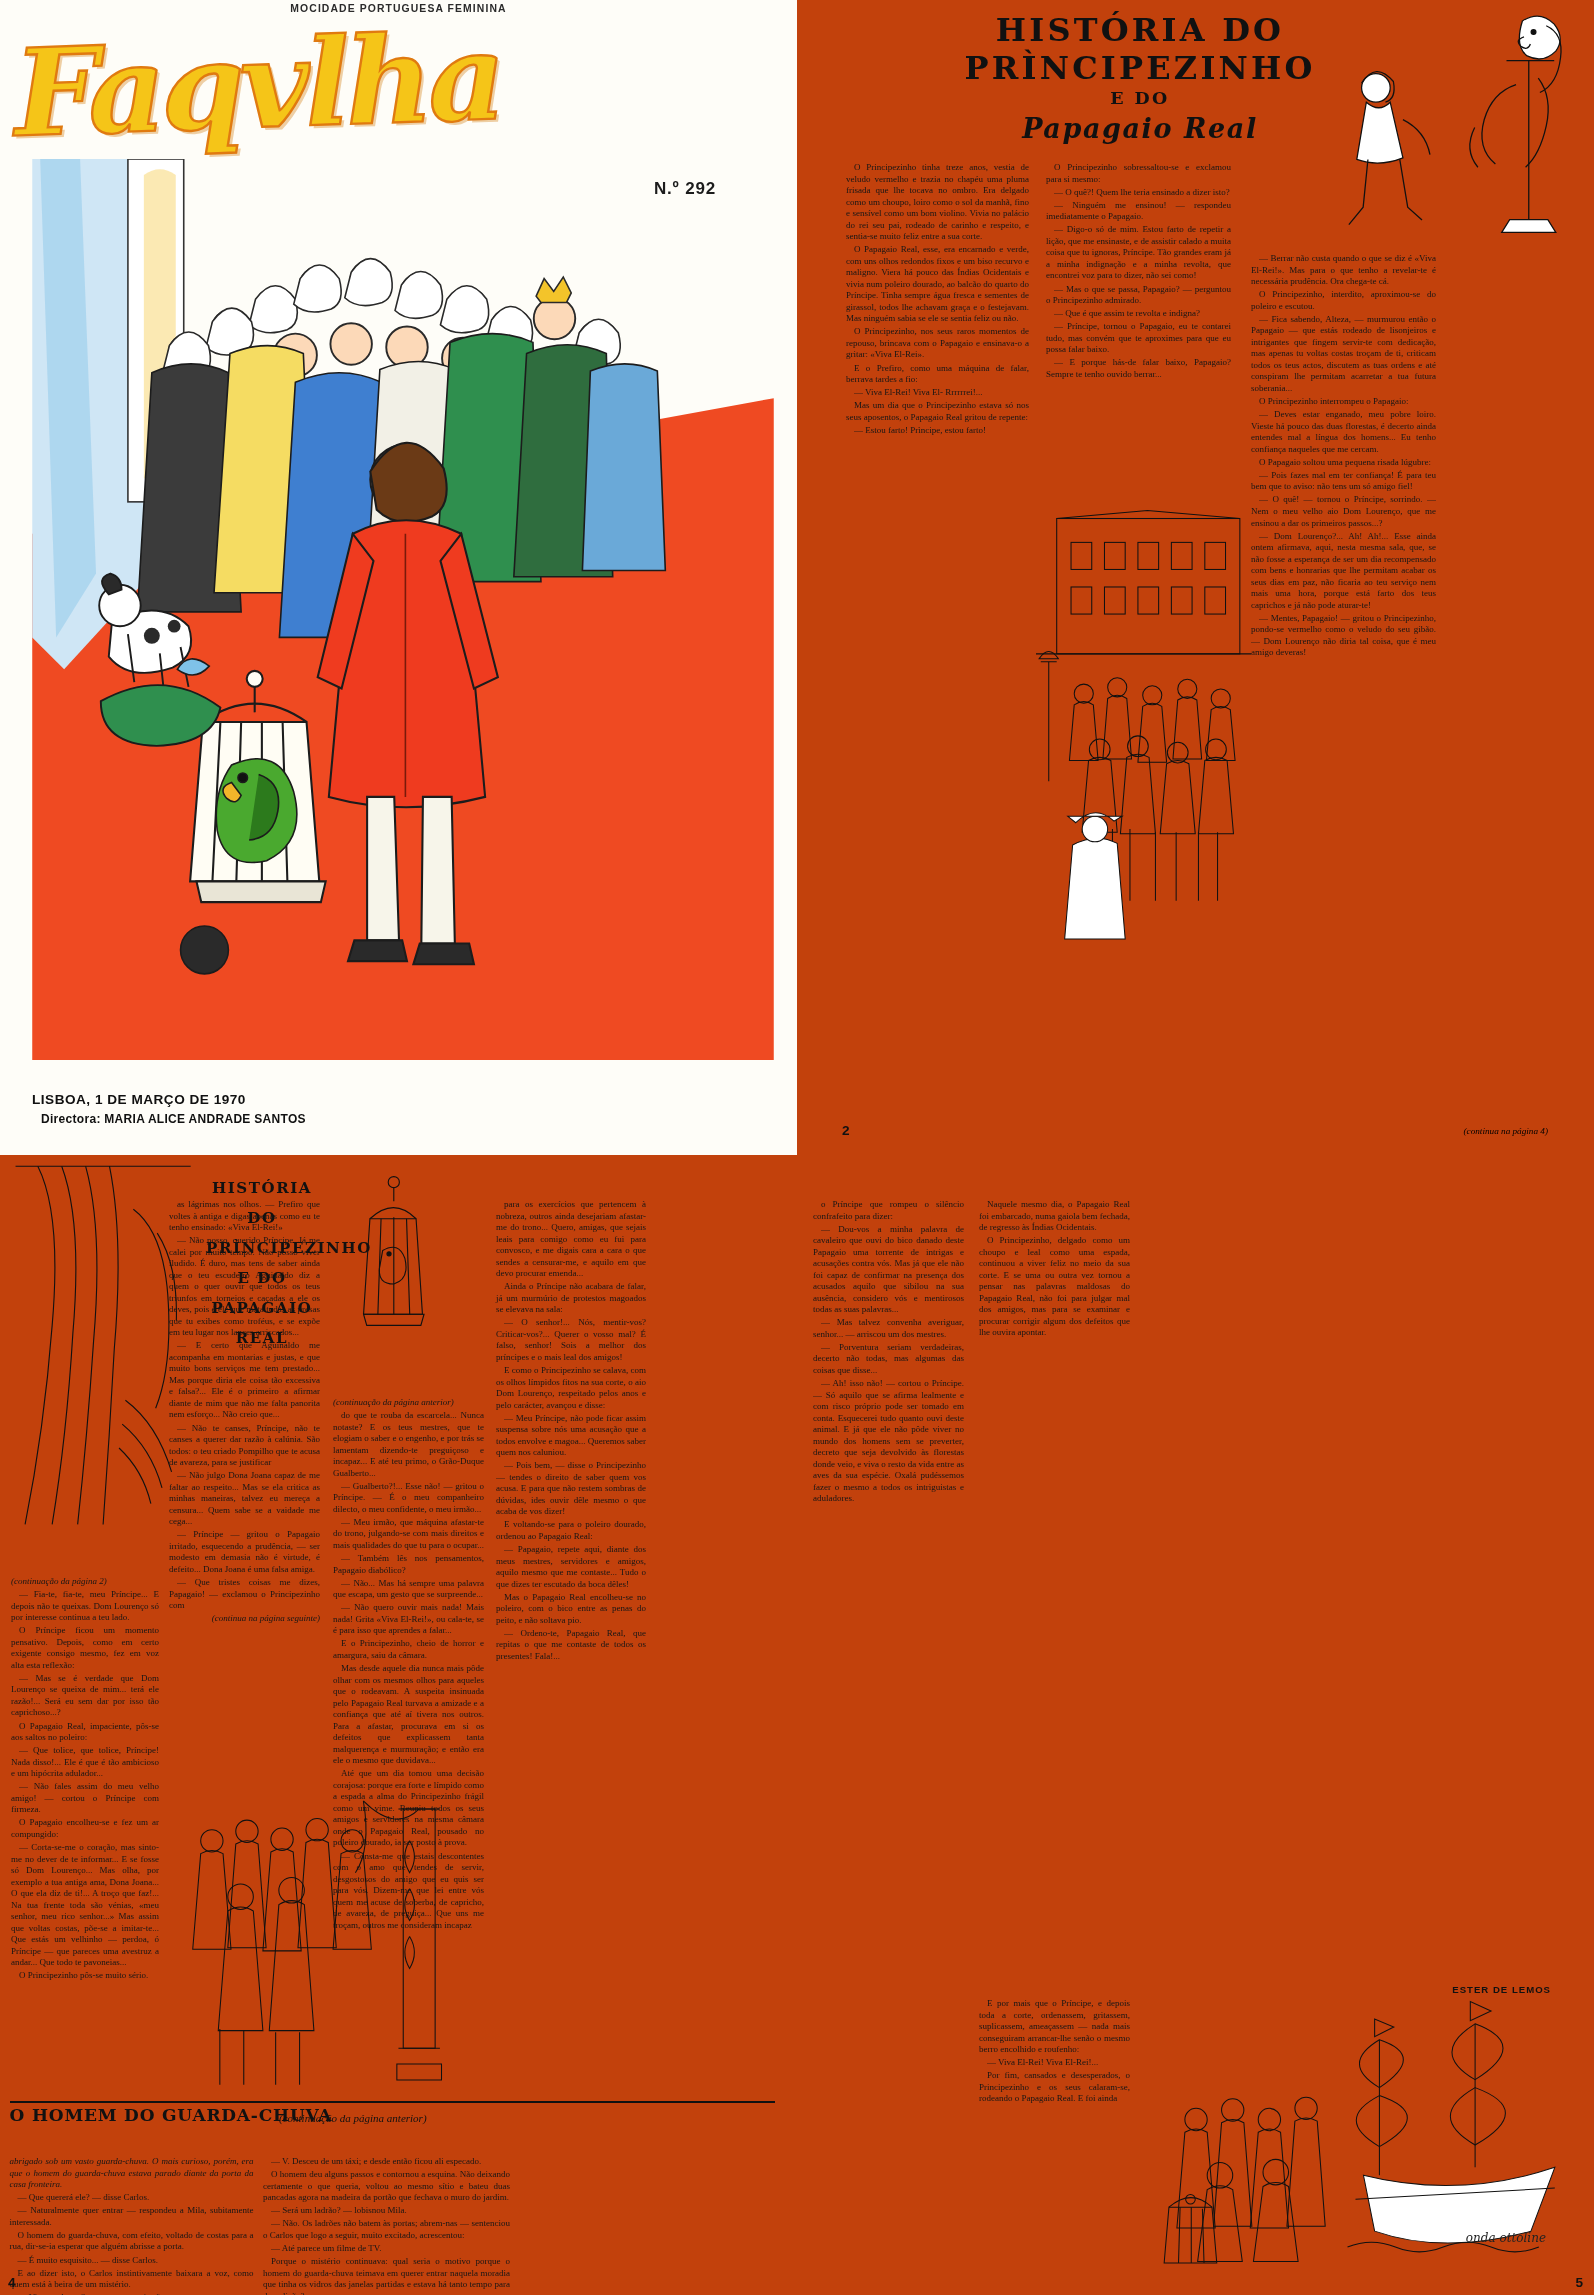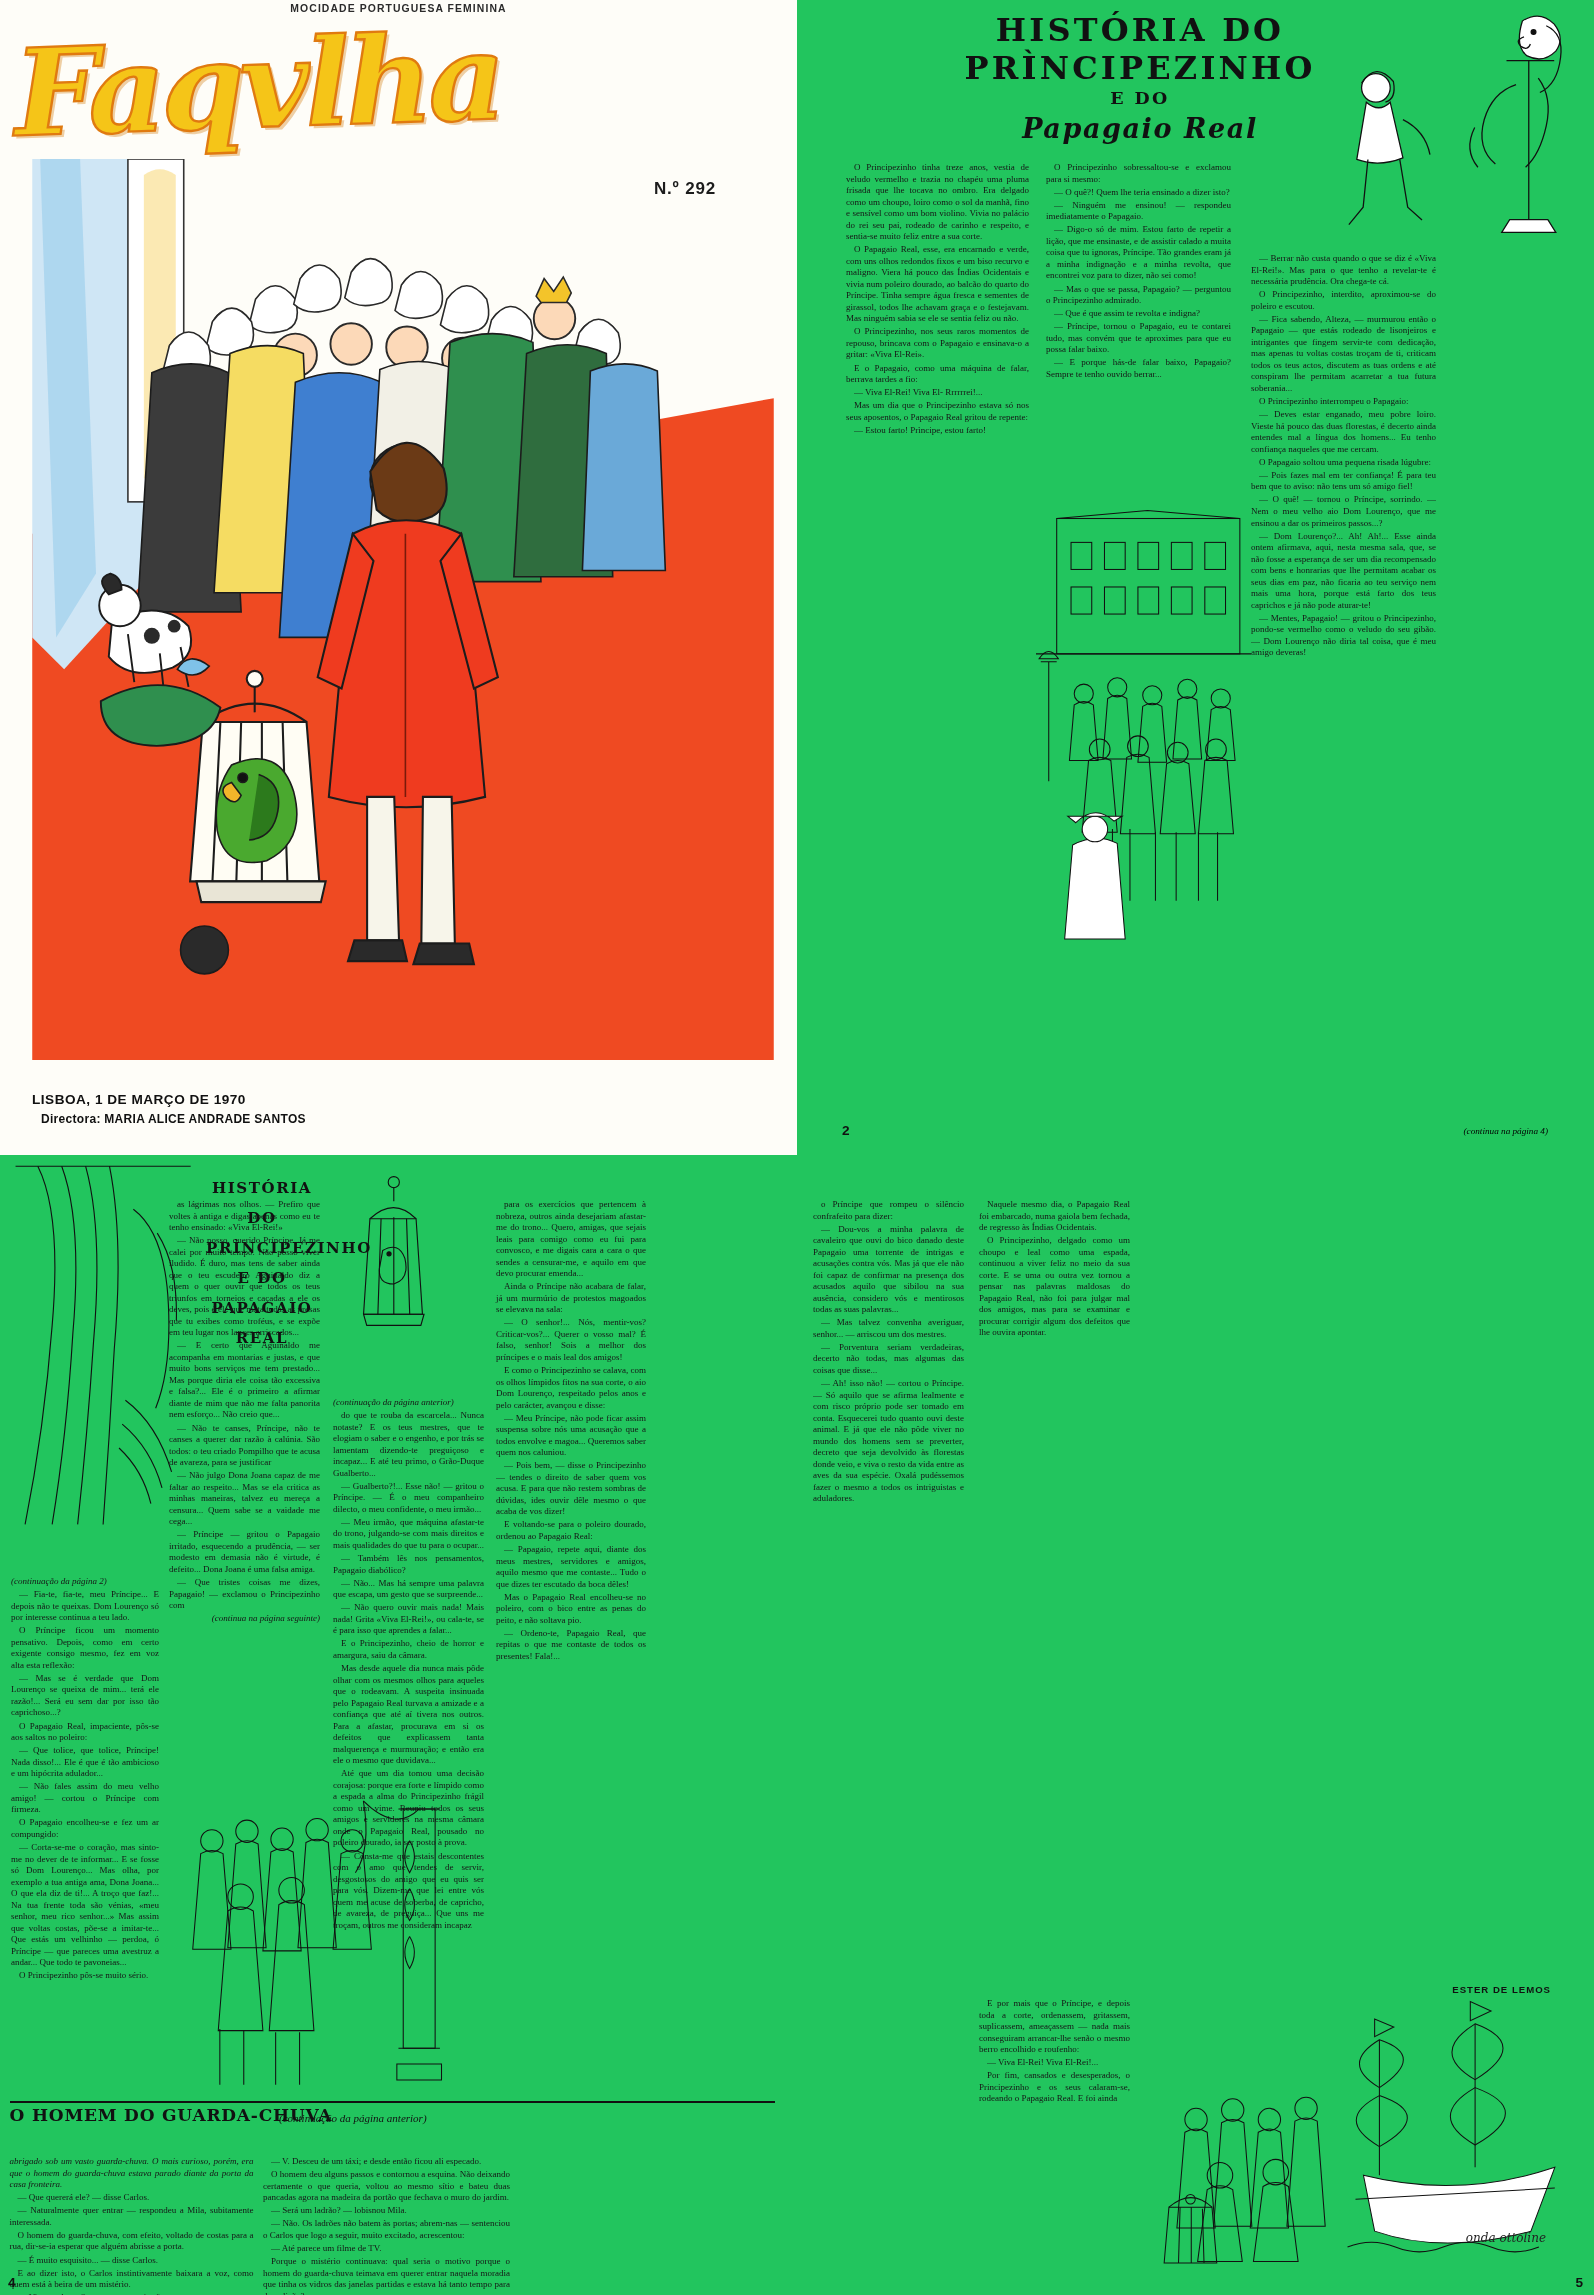--- a/index.html
+++ b/index.html
@@ -5,21 +5,21 @@
   * { box-sizing: border-box; }
   html, body { margin:0; padding:0; }
   body {
     width:1595px; height:2295px;
     background:#cfcfcf;
     font-family:"Liberation Sans", sans-serif;
     overflow:hidden;
   }
   .page {
     position:absolute;
-    background:#22c55e;
+    background:#c2410c;
     overflow:hidden;
   }
   
   #cover { left:0; top:0; width:797px; height:1155px; background:#fefdf8; }
   #cover .kicker {
     position:absolute; top:3.2px; left:0; width:100%;
     text-align:center; font-size:10.4px; letter-spacing:1.1px;
     font-weight:bold; color:#2b2b2b;
   }
   #cover .masthead {
@@ -245,21 +245,21 @@
       <path d="M54 48 q16 14 30 0 l16 70 q-30 12 -58 2 Z" fill="#fff"></path>
       <path d="M56 120 l-6 60 l-18 22 M96 120 l10 60 l18 16"></path>
       <path d="M100 70 q28 14 34 44"></path>
     </g>
   </svg>
 
   <div class="col" id="p2c1" style="left:49px; top:140px; width:183px; height:781px;">
       <p>O Principezinho tinha treze anos, vestia de veludo vermelho e trazia no chapéu uma pluma frisada que lhe tocava no ombro. Era delgado como um choupo, loiro como o sol da manhã, fino e sensível como um bom violino. Vivia no palácio do rei seu pai, rodeado de carinho e respeito, e sentia-se muito feliz entre a sua corte.</p>
       <p>O Papagaio Real, esse, era encarnado e verde, com uns olhos redondos fixos e um biso recurvo e maligno. Viera há pouco das Índias Ocidentais e vivia num poleiro dourado, ao balcão do quarto do Príncipe. Tinha sempre água fresca e sementes de girassol, todos lhe achavam graça e o festejavam. Mas ninguém sabia se ele se sentia feliz ou não.</p>
       <p>O Principezinho, nos seus raros momentos de repouso, brincava com o Papagaio e ensinava-o a gritar: «Viva El-Rei».</p>
-      <p>E o Papagaio, como uma máquina de falar, berrava tardes a fio:</p>
+      <p>E o Prefiro, como uma máquina de falar, berrava tardes a fio:</p>
       <p>— Viva El-Rei! Viva El- Rrrrrrei!...</p>
       <p>Mas um dia que o Principezinho estava só nos seus aposentos, o Papagaio Real gritou de repente:</p>
       <p>— Estou farto! Prìncipe, estou farto!</p>
     </div>
   <div class="col" id="p2c3" style="left:454px; top:231px; width:185px; height:702px;">
       <p>— Berrar não custa quando o que se diz é «Viva El-Rei!». Mas para o que tenho a revelar-te é necessária prudência. Ora chega-te cá.</p>
       <p>O Principezinho, interdito, aproximou-se do poleiro e escutou.</p>
       <p>— Fica sabendo, Alteza, — murmurou então o Papagaio — que estás rodeado de lisonjeiros e intrigantes que fingem servir-te com dedicação, mas apenas tu voltas costas troçam de ti, criticam todos os teus actos, discutem as tuas ordens e até conspiram lhe permitam acarretar a tua futura soberania...</p>
       <p>O Principezinho interrompeu o Papagaio:</p>
       <p>— Deves estar enganado, meu pobre loiro. Vieste há pouco das duas florestas, é decerto ainda entendes mal a língua dos homens... Eu tenho confiança naqueles que me cercam.</p>

